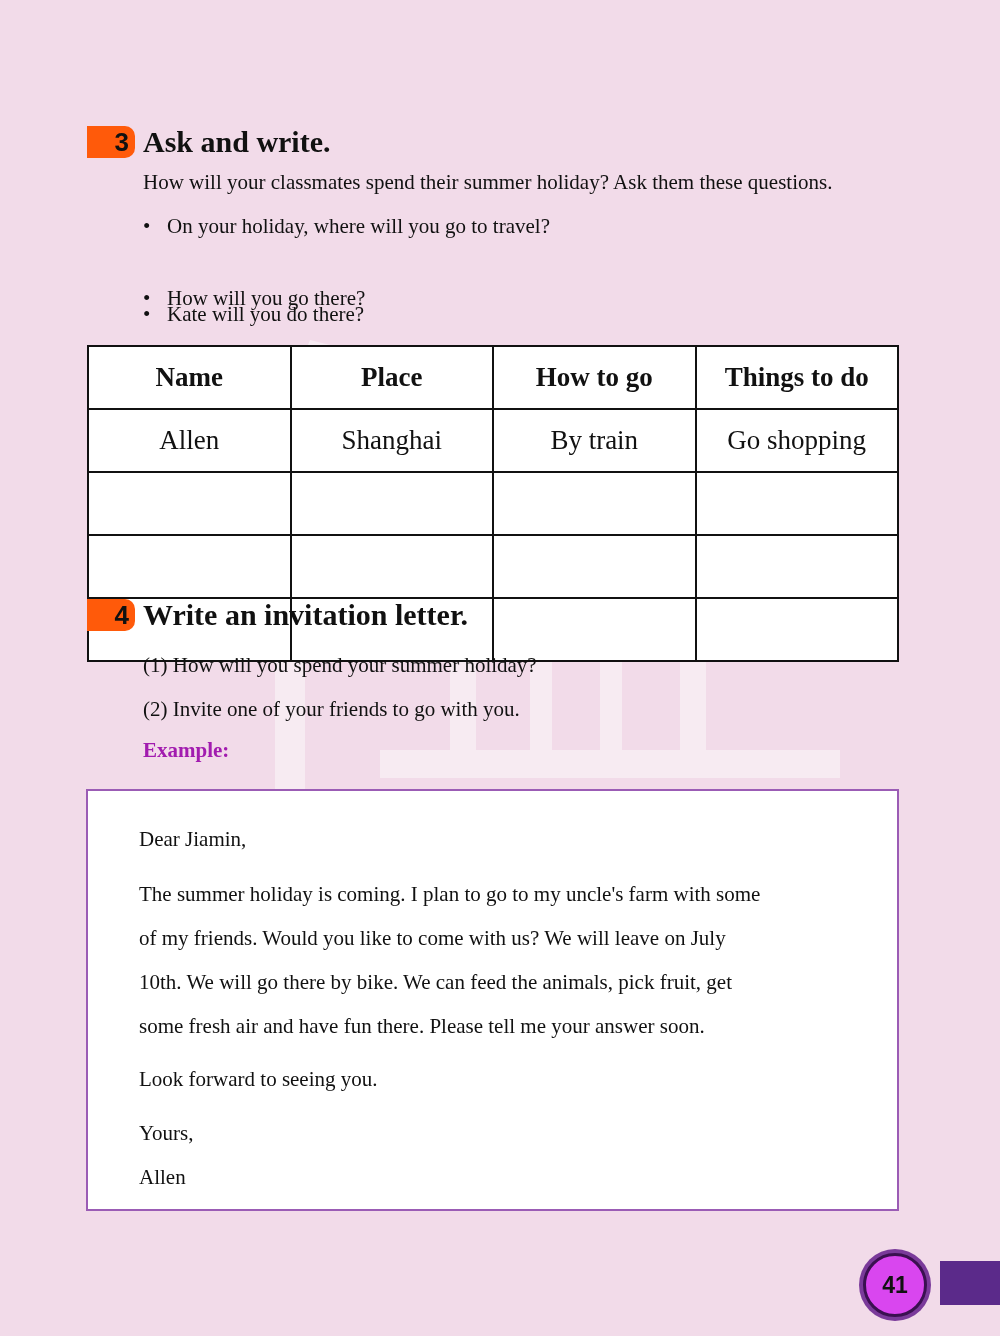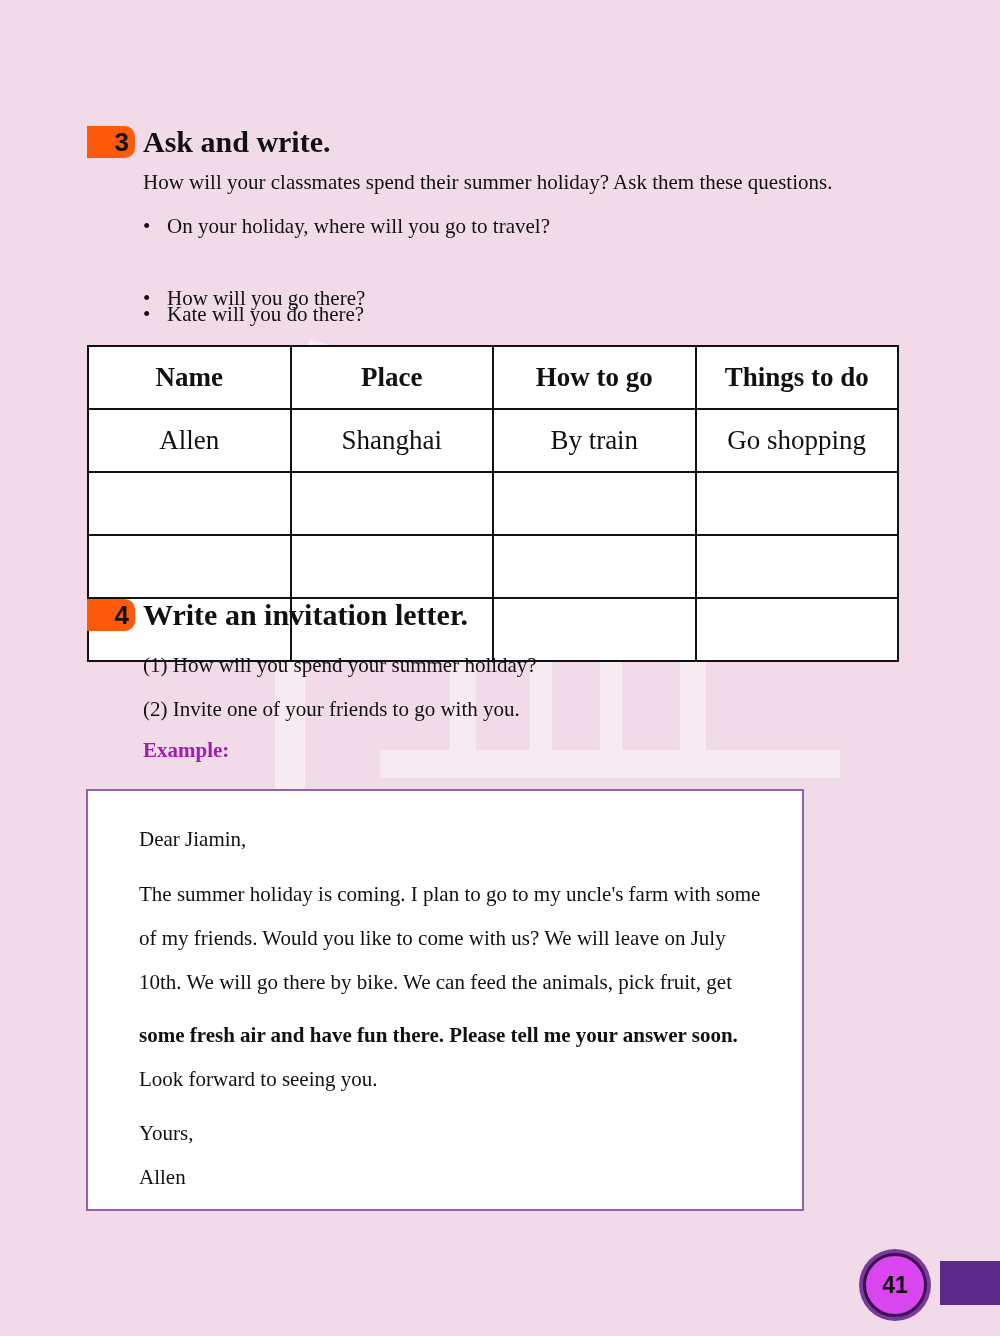--- a/index.html
+++ b/index.html
@@ -29,21 +29,21 @@
     position:absolute; left:87px; top:345px; width:812px;
     border-collapse:collapse; background:#fff;
   }
   table.grid td, table.grid th {
     border:2px solid #111; height:37px; width:25%;
     text-align:center; font-size:27px; padding:12px;
   }
   table.grid th { font-weight:bold; }
   .example { position:absolute; left:143px; top:738px; font-size:21px; font-weight:bold; color:#a21caf; }
   .letter {
-    position:absolute; left:86px; top:789px; width:718px; height:422px;
+    position:absolute; left:86px; top:789px; width:813px; height:422px;
     background:#fff; border:2px solid #9b5cb5; box-sizing:border-box;
   }
   .letter .line { position:absolute; left:51px; font-size:21px; white-space:nowrap; }
   .page-num {
     position:absolute; left:863px; top:1253px; width:58px; height:58px;
     border-radius:50%; background:#d946ef; border:3px solid #3a1050;
     box-shadow:0 0 0 4px #7a3a9a;
     display:flex; align-items:center; justify-content:center;
     font-family:Liberation Sans, sans-serif; font-weight:bold; font-size:23px;
     z-index:2;
@@ -136,20 +136,20 @@
 <div class="para" style="left:143px; top:653px;">(1) How will you spend your summer holiday?</div>
 <div class="para" style="left:143px; top:697px;">(2) Invite one of your friends to go with you.</div>
 
 <div class="example">Example:</div>
 
 <div class="letter">
   <div class="line" style="top:36px;">Dear Jiamin,</div>
   <div class="line" style="top:91px;">The summer holiday is coming. I plan to go to my uncle's farm with some</div>
   <div class="line" style="top:135px;">of my friends. Would you like to come with us? We will leave on July</div>
   <div class="line" style="top:179px;">10th. We will go there by bike. We can feed the animals, pick fruit, get</div>
-  <div class="line" style="top:232px;font-weight:bold;">some fresh air and have fun there.  Please tell me your answer soon.</div>
+  <div class="line" style="top:223px;">some fresh air and have fun there.  Please tell me your answer soon.</div>
   <div class="line" style="top:276px;">Look forward to seeing you.</div>
   <div class="line" style="top:330px;">Yours,</div>
   <div class="line" style="top:374px;">Allen</div>
 </div>
 
 <div class="page-tab"></div>
 <div class="page-num">41</div>
 
 </body></html>

